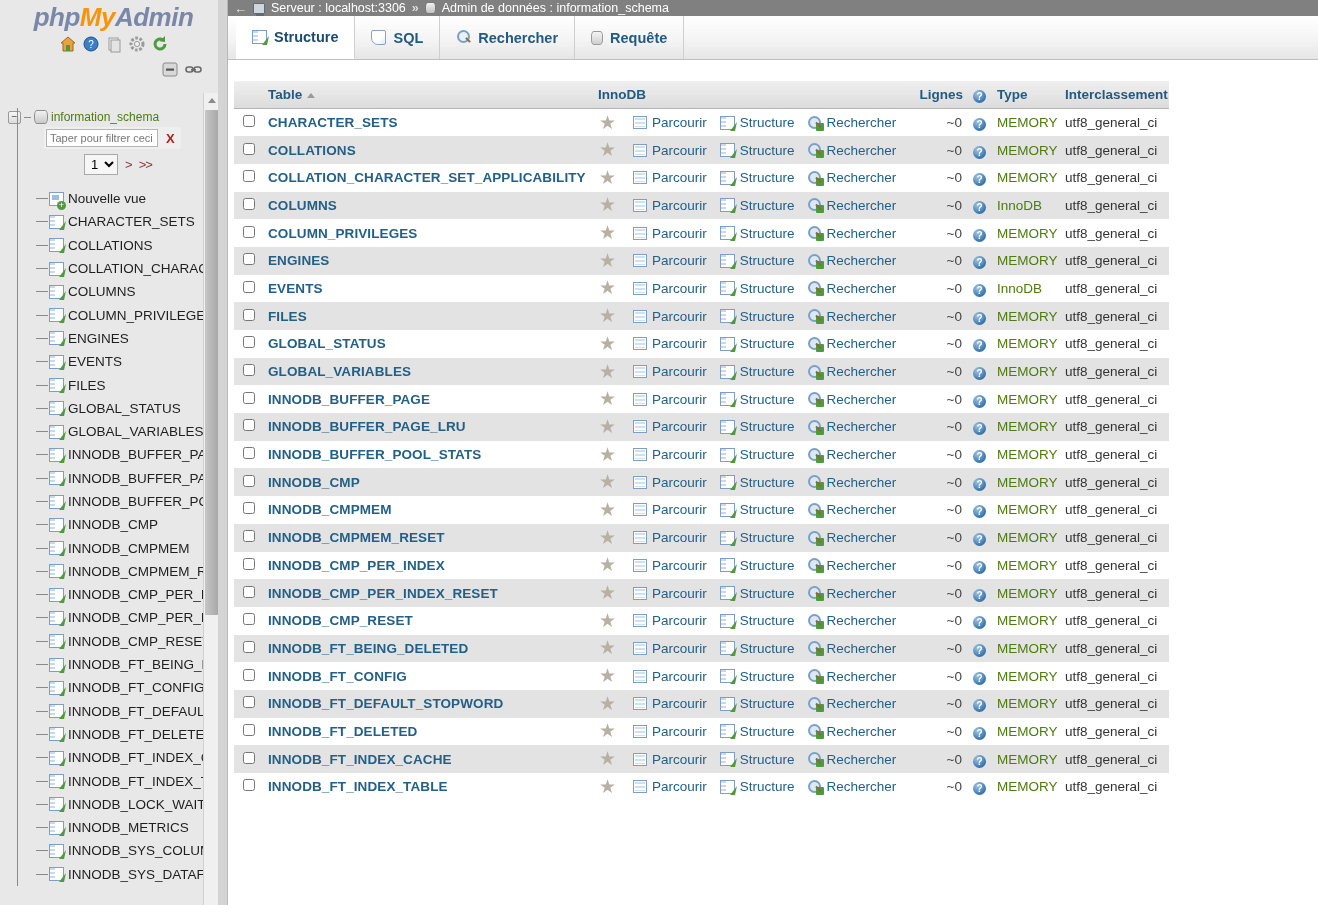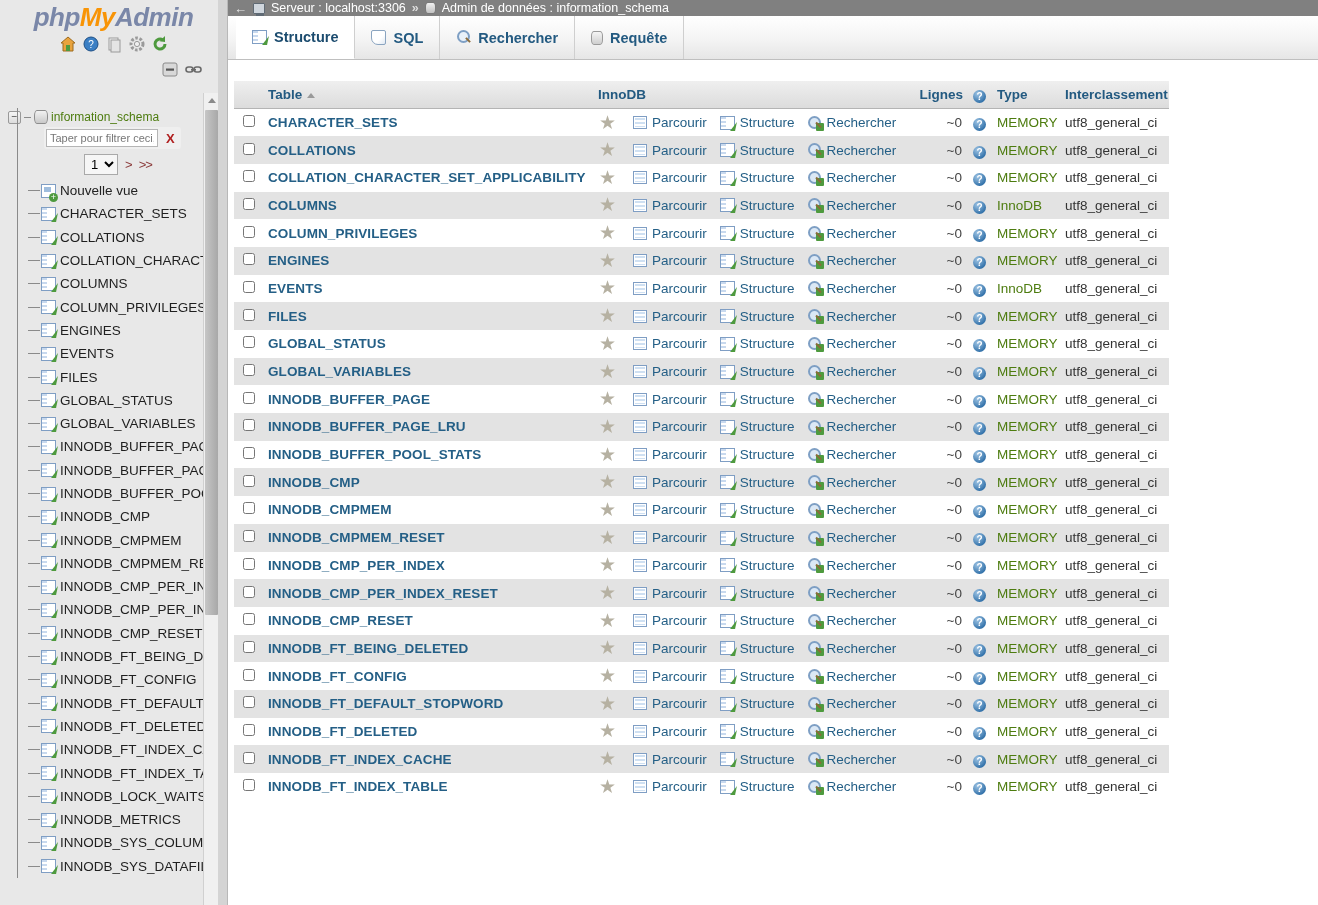--- a/index.html
+++ b/index.html
@@ -130,21 +130,21 @@
   }
   .pager-select {
     font-size: 13px;
     padding: 1px 2px;
     border: 1px solid #a9a9a9;
     background: #f6f6f6;
     font-family: "Liberation Sans", sans-serif;
   }
   .pager-arrow { color: #8b3a3a; font-size: 13px; cursor: pointer; letter-spacing: -1px;}
 
-  .tree-list { list-style: none; margin: 0; padding: 0; text-align: center; }
+  .tree-list { list-style: none; margin: 8px; padding: 0; text-align: center; }
   .tree-item {
     display: flex; align-items: center;
     height: 23.3px;
     white-space: nowrap;
     padding-left: 22px;
     position: relative;
   }
   .tree-item .branch {
     width: 12px; height: 1px; background: #8a8a8a; flex: 0 0 12px;
   }

